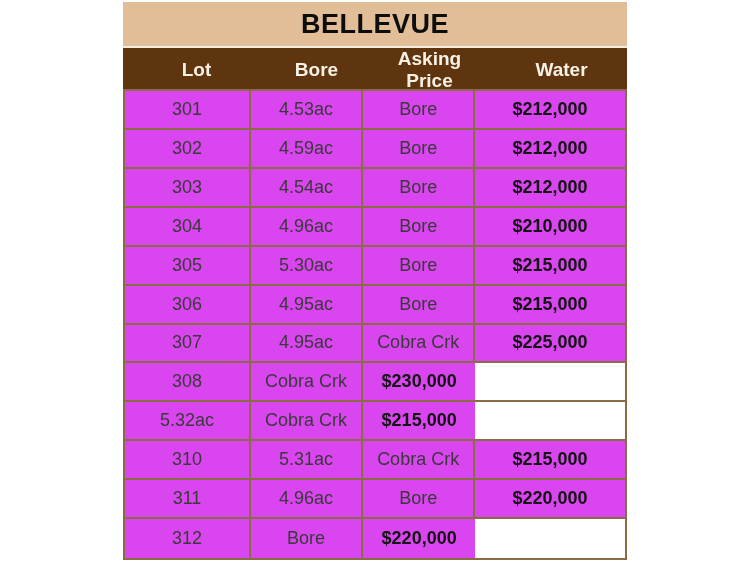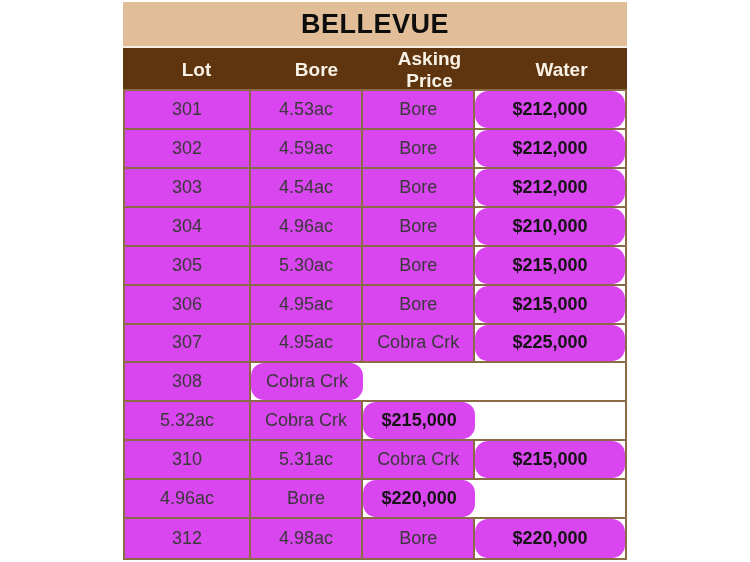--- a/index.html
+++ b/index.html
@@ -75,21 +75,20 @@
     display: flex;
     align-items: center;
     justify-content: center;
     font-size: 18px;
     color: #3A3A3A;
     border-right: 2px solid #8A6B46;
     background: #d946ef;
   }
   .cell:last-child {
     border-right: none;
-    border-radius: 13px;
   }
   .cell.price {
     font-weight: 700;
     color: #141414;
   }
 </style>
 </head>
 <body>
 
 <div class="page">
@@ -143,39 +142,40 @@
         </div>
         <div class="row">
           <div class="cell">307</div>
           <div class="cell">4.95ac</div>
           <div class="cell">Cobra Crk</div>
           <div class="cell price">$225,000</div>
         </div>
         <div class="row">
           <div class="cell">308</div>
           <div class="cell">Cobra Crk</div>
+          <div class="cell price">$230,000</div>
         </div>
         <div class="row">
           <div class="cell">5.32ac</div>
           <div class="cell">Cobra Crk</div>
           <div class="cell price">$215,000</div>
         </div>
         <div class="row">
           <div class="cell">310</div>
           <div class="cell">5.31ac</div>
           <div class="cell">Cobra Crk</div>
           <div class="cell price">$215,000</div>
         </div>
         <div class="row">
+          <div class="cell">311</div>
           <div class="cell">4.96ac</div>
           <div class="cell">Bore</div>
           <div class="cell price">$220,000</div>
         </div>
         <div class="row">
           <div class="cell">312</div>
-          <div class="cell">4.98ac</div>
           <div class="cell">Bore</div>
           <div class="cell price">$220,000</div>
         </div>
       </div>
 
   </div>
 </div>
 
 </body></html>

